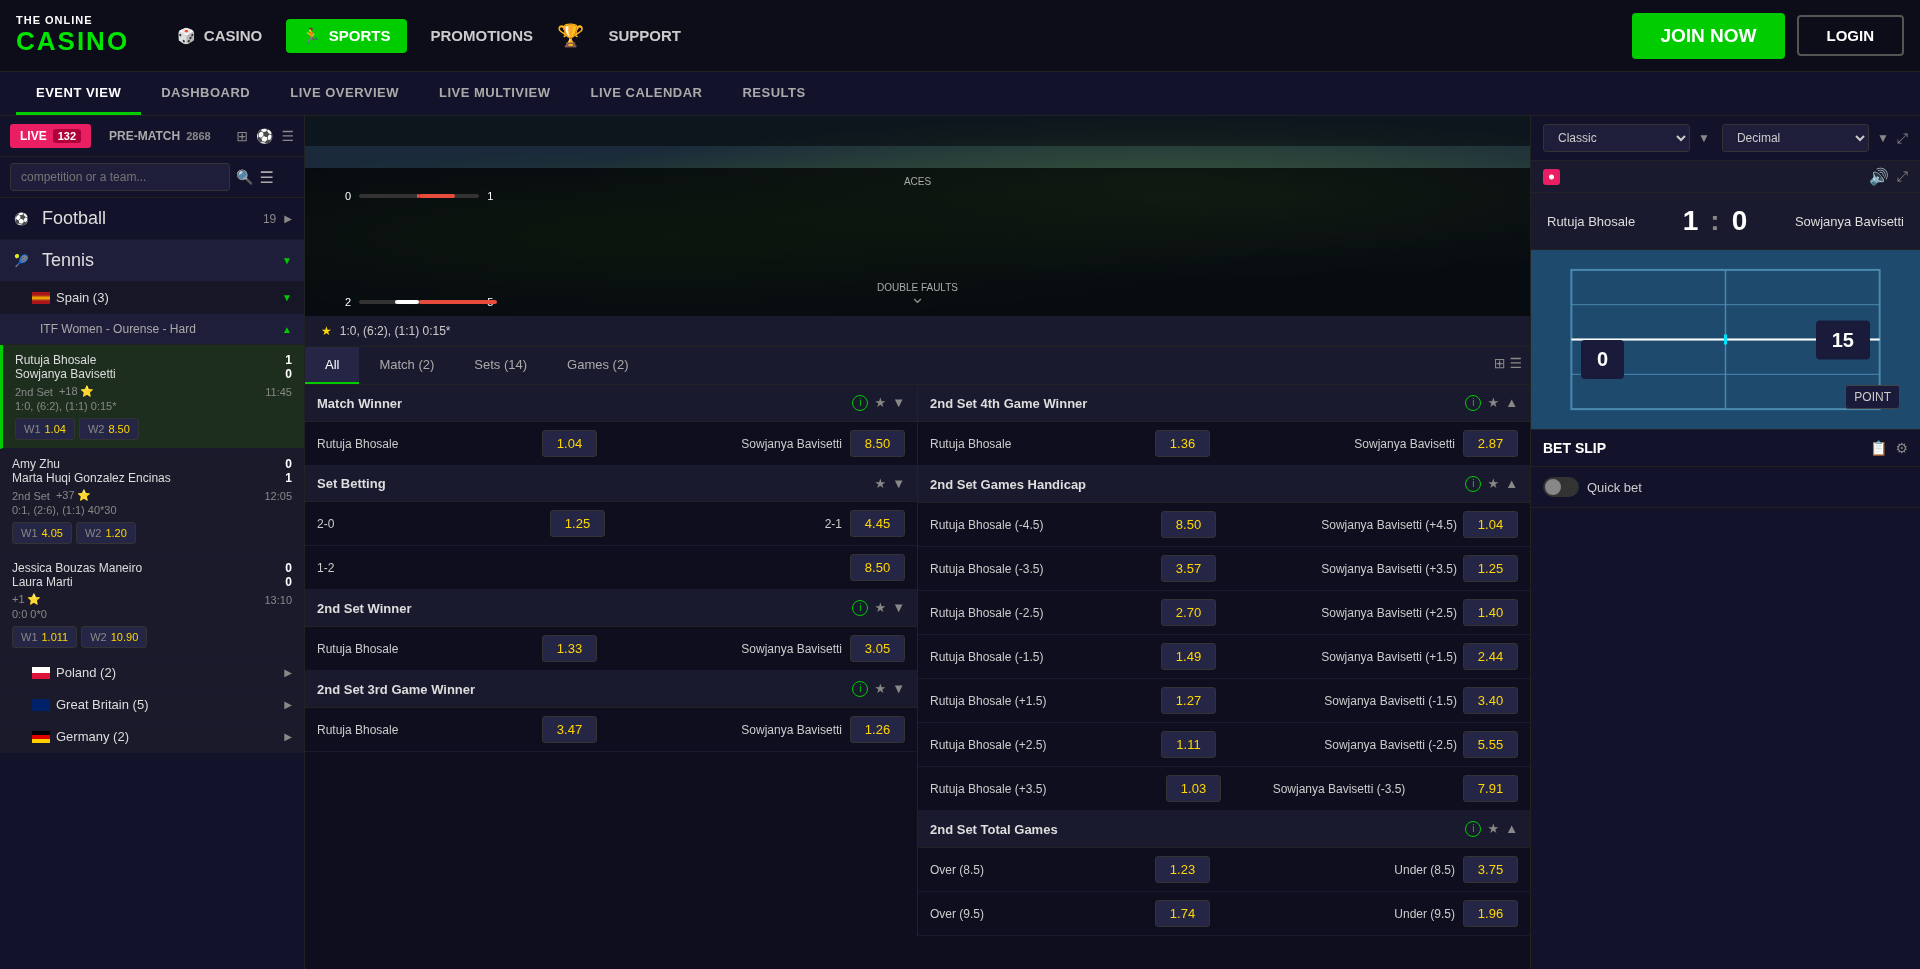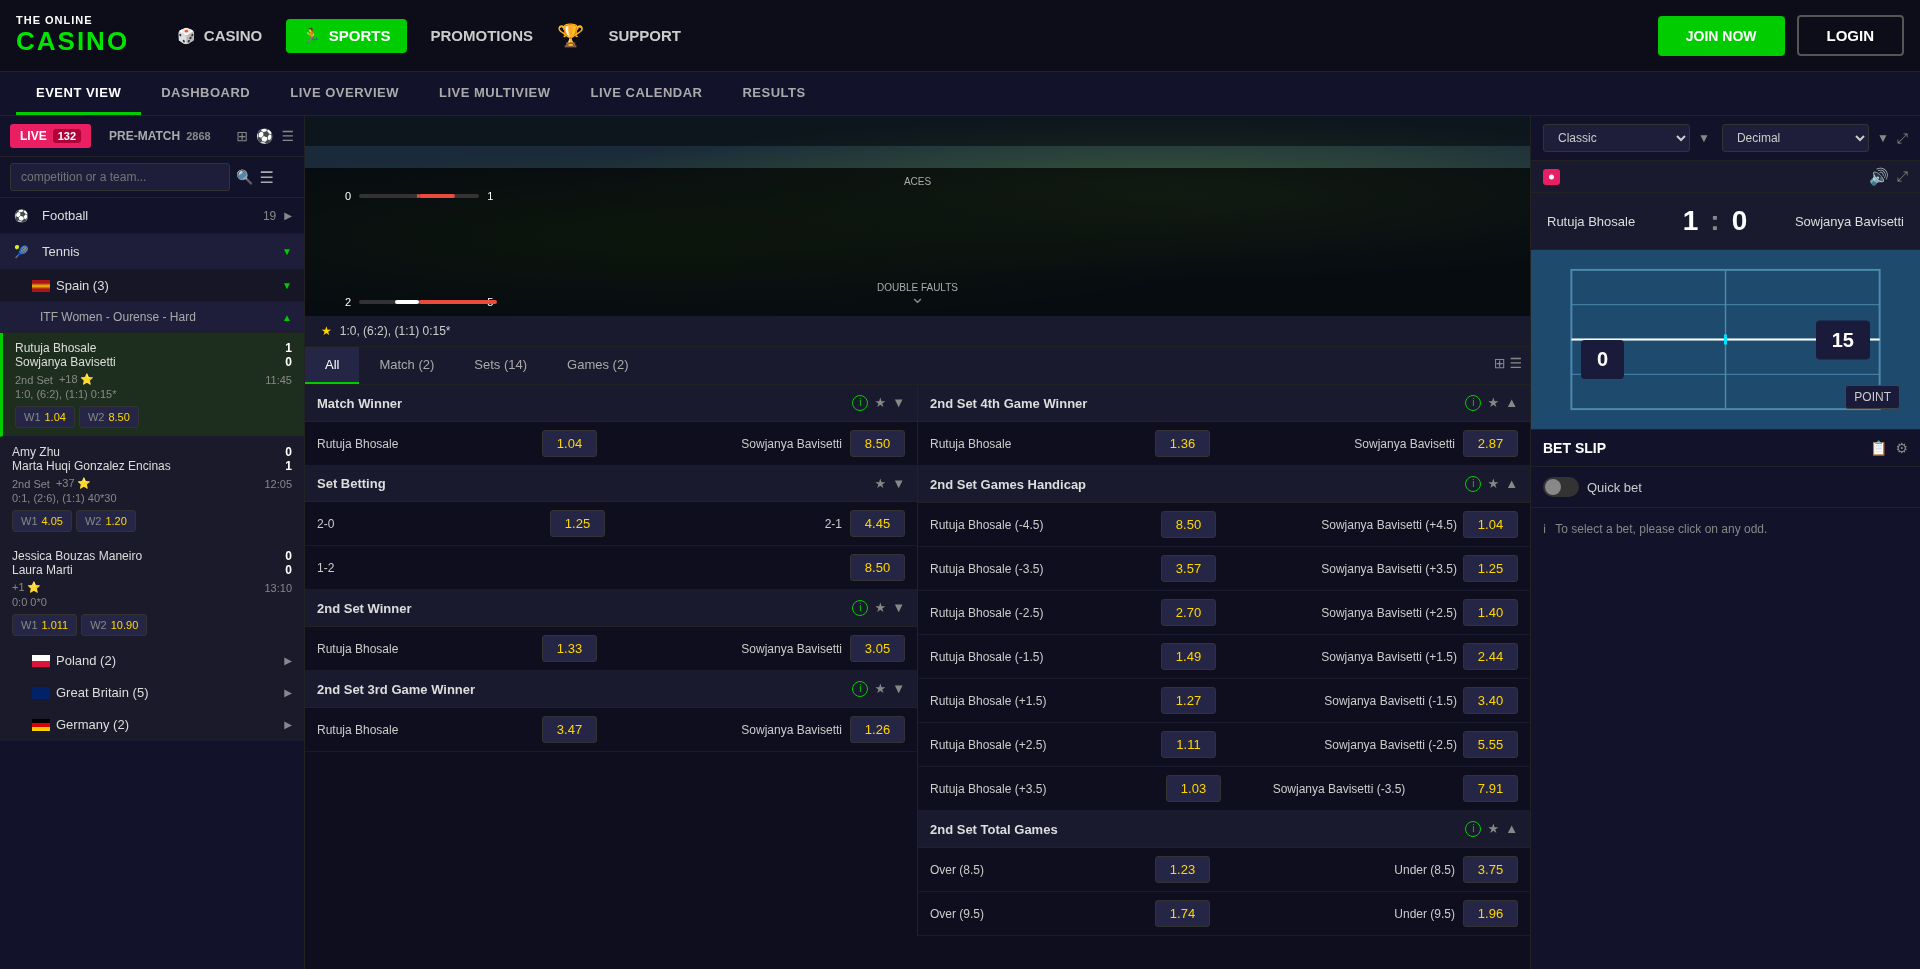--- a/index.html
+++ b/index.html
@@ -24,21 +24,21 @@
       display: flex; align-items: center; gap: 8px;
       color: #ccc; font-size: 15px; font-weight: 600;
       padding: 8px 16px; cursor: pointer; border-radius: 4px;
     }
     .nav-item.active {
       background: #00cc00; color: #fff; border-radius: 4px;
     }
     .nav-right { display: flex; gap: 12px; align-items: center; }
     .join-btn {
       background: #00cc00; color: #fff; border: none;
-      padding: 12px 28px; font-size: 14px; font-weight: 700;
+      padding: 12px 28px; font-size: 19px; font-weight: 700;
       border-radius: 4px; cursor: pointer;
     }
     .login-btn {
       background: transparent; color: #fff; border: 2px solid #555;
       padding: 10px 28px; font-size: 15px; font-weight: 700;
       border-radius: 4px; cursor: pointer;
     }
     .trophy-icon { font-size: 22px; color: #ccc; cursor: pointer; }
 
     
@@ -101,21 +101,21 @@
     }
     .search-btn { background: none; border: none; color: #aaa; cursor: pointer; font-size: 14px; }
     .filter-btn { background: none; border: none; color: #aaa; cursor: pointer; font-size: 16px; }
 
     .sport-item {
       display: flex; align-items: center;
       padding: 10px 12px; cursor: pointer;
       border-bottom: 1px solid #1a1a2e;
     }
     .sport-icon { width: 20px; margin-right: 10px; text-align: center; }
-    .sport-name { flex: 1; font-size: 13px; color: #ddd; }
+    .sport-name { flex: 1; font-size: 18px; color: #ddd; }
     .sport-count { color: #888; font-size: 12px; margin-right: 8px; }
     .sport-arrow { color: #888; font-size: 10px; }
 
     .tennis-expanded { background: #1a1a2a; }
     .country-item {
       display: flex; align-items: center;
       padding: 8px 12px 8px 32px; cursor: pointer;
       border-bottom: 1px solid #1a1a2e;
     }
     .country-name { flex: 1; font-size: 13px; color: #ddd; }
@@ -751,20 +751,16 @@
       </div>
     </div>
 
     <div class="quick-bet">
       <div class="toggle">
         <div class="toggle-thumb"></div>
       </div>
       <span class="quick-bet-label">Quick bet</span>
     </div>
 
-    <div class="bet-info">
-      <span style="color:#888;margin-right:6px;">ℹ</span>
-      <span class="bet-info-text">To select a bet, please click on any odd.</span>
-    </div>
 
   </div>
 
 </div>
 
 </body></html>

